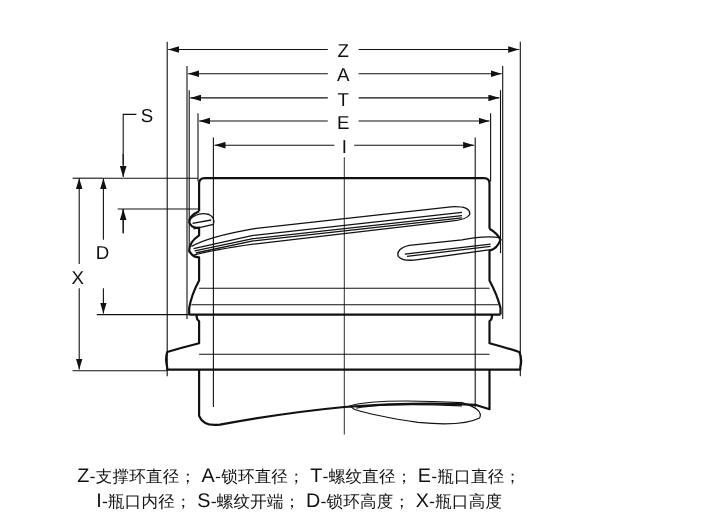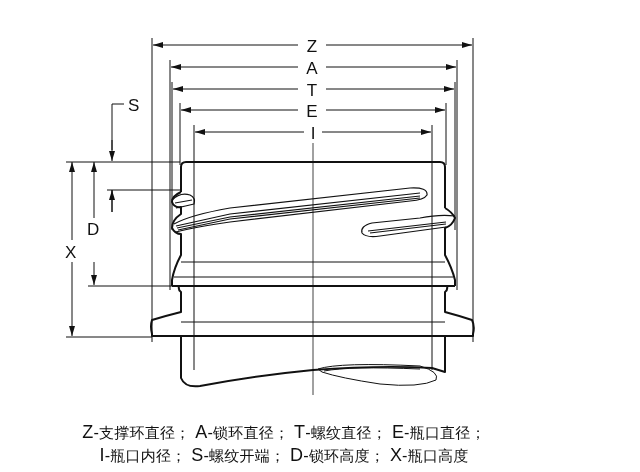--- a/index.html
+++ b/index.html
@@ -1,19 +1,19 @@
 <!DOCTYPE html>
 <html><head>
   <meta charset="utf-8">
   <style>
     html, body { margin:0; padding:0; background:#ffffff; }
     body { width:640px; height:472px; position:relative; overflow:hidden; font-family:"DejaVu Sans", sans-serif; }
     #diagram { position:absolute; left:0; top:0; width:640px; height:472px; }
     .dim-label { font-family:"Liberation Sans", sans-serif; font-size:17px; fill:#111; }
-    .legend { position:absolute; left:12px; width:544px; text-align:center; font-family:"DejaVu Sans", sans-serif; font-size:15px; color:#111; letter-spacing:0.2px; }
+    .legend { position:absolute; left:0; width:544px; text-align:center; font-family:"DejaVu Sans", sans-serif; font-size:15px; color:#111; letter-spacing:0.2px; }
     .legend .latin { font-family:"Liberation Sans", sans-serif; font-size:18px; }
     #legend-line-1 { top:422px; }
     #legend-line-2 { top:445px; }
   </style>
 </head>
 <body>
 
 <svg id="diagram" viewBox="0 0 640 472" xmlns="http://www.w3.org/2000/svg">
   <defs>
     <marker id="arr" viewBox="0 0 10 6" refX="10" refY="3" markerWidth="10" markerHeight="6" orient="auto-start-reverse" markerUnits="userSpaceOnUse">

